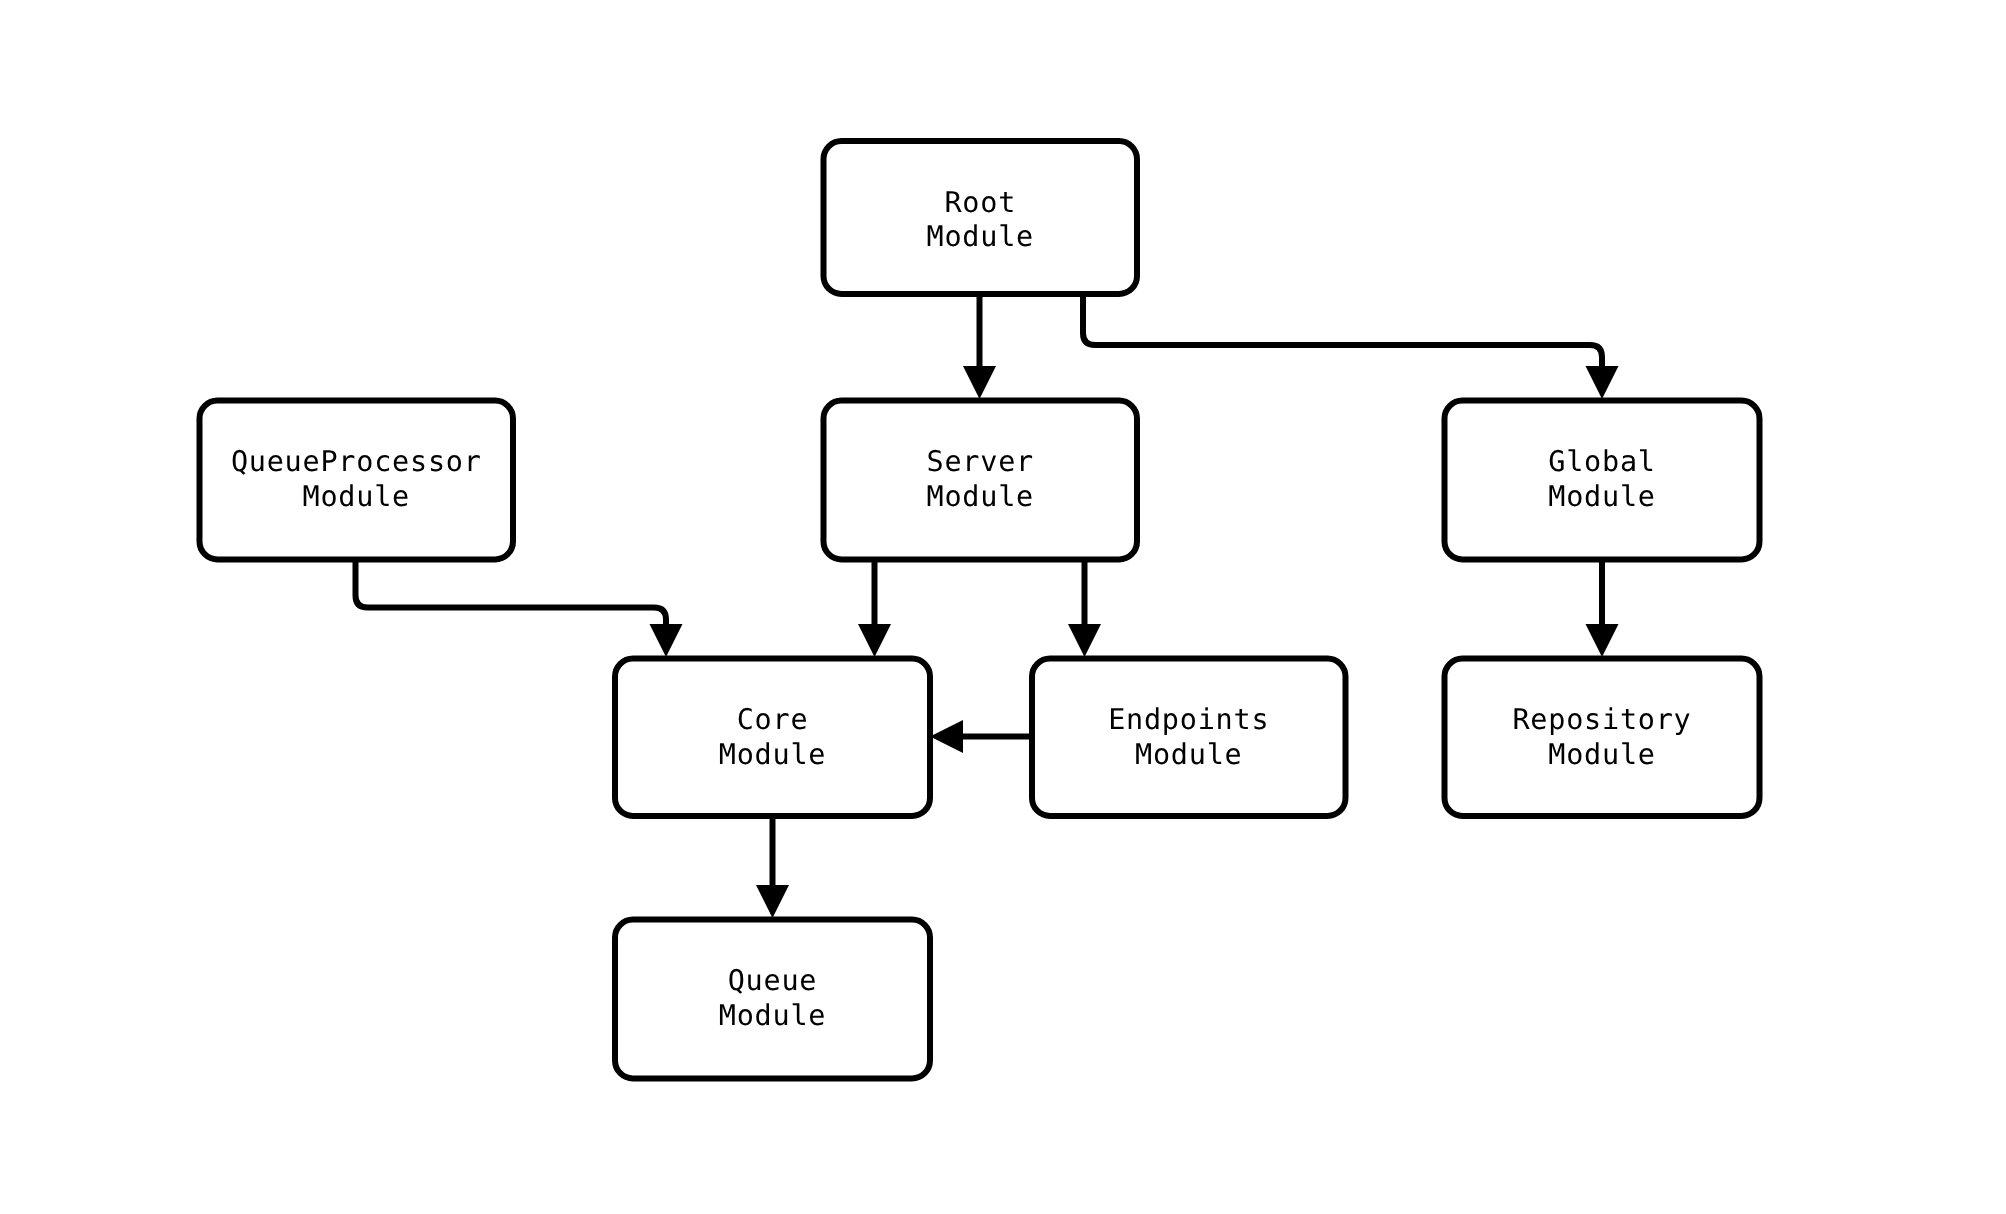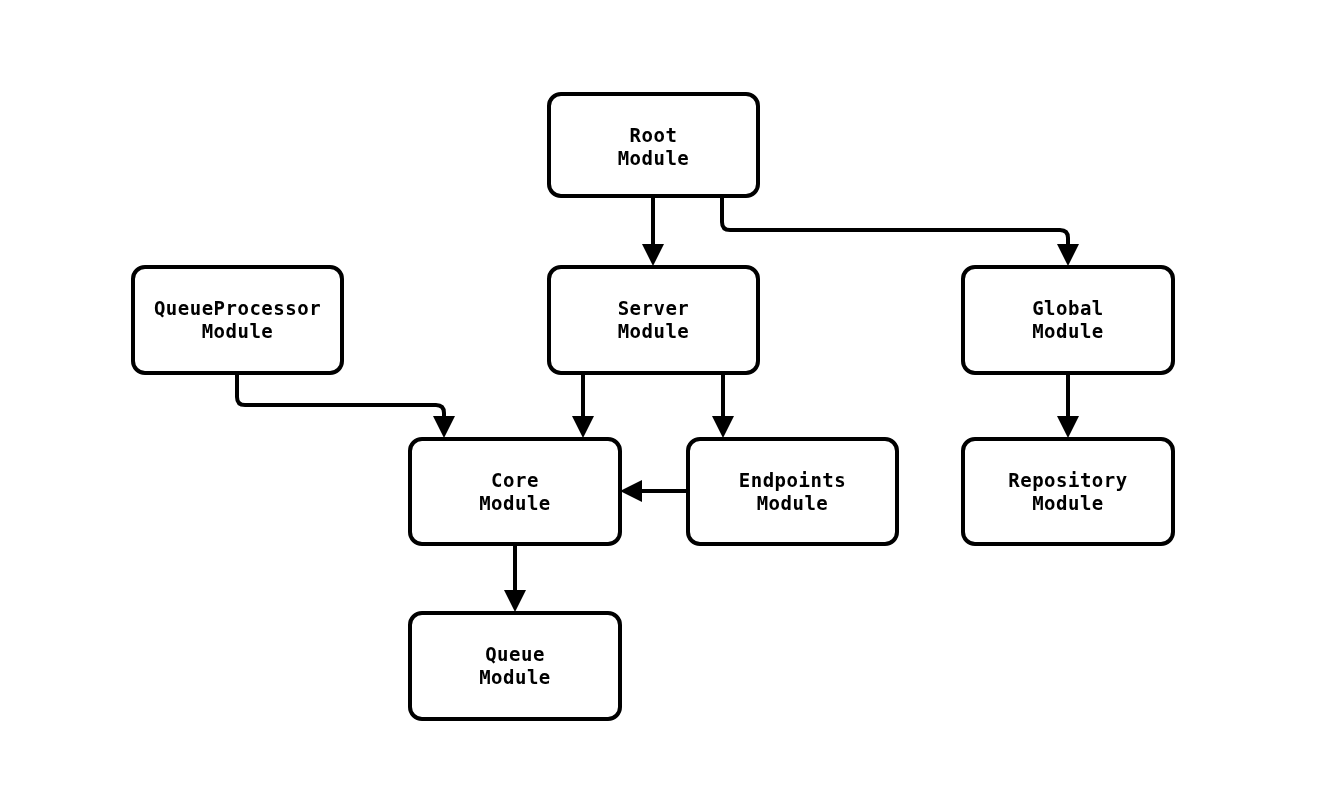--- a/index.html
+++ b/index.html
@@ -11,21 +11,20 @@
     width: 1337px;
     height: 809px;
     overflow: hidden;
     font-family: "DejaVu Sans Mono", monospace;
   }
   #diagram-root {
     position: relative;
     width: 1337px;
     height: 809px;
     background: #ffffff;
-    font-weight: bold;
   }
   svg#graph {
     display: block;
     width: 1337px;
     height: 809px;
   }
   .node-box {
     fill: #ffffff;
     stroke: #000000;
     stroke-width: 4;

